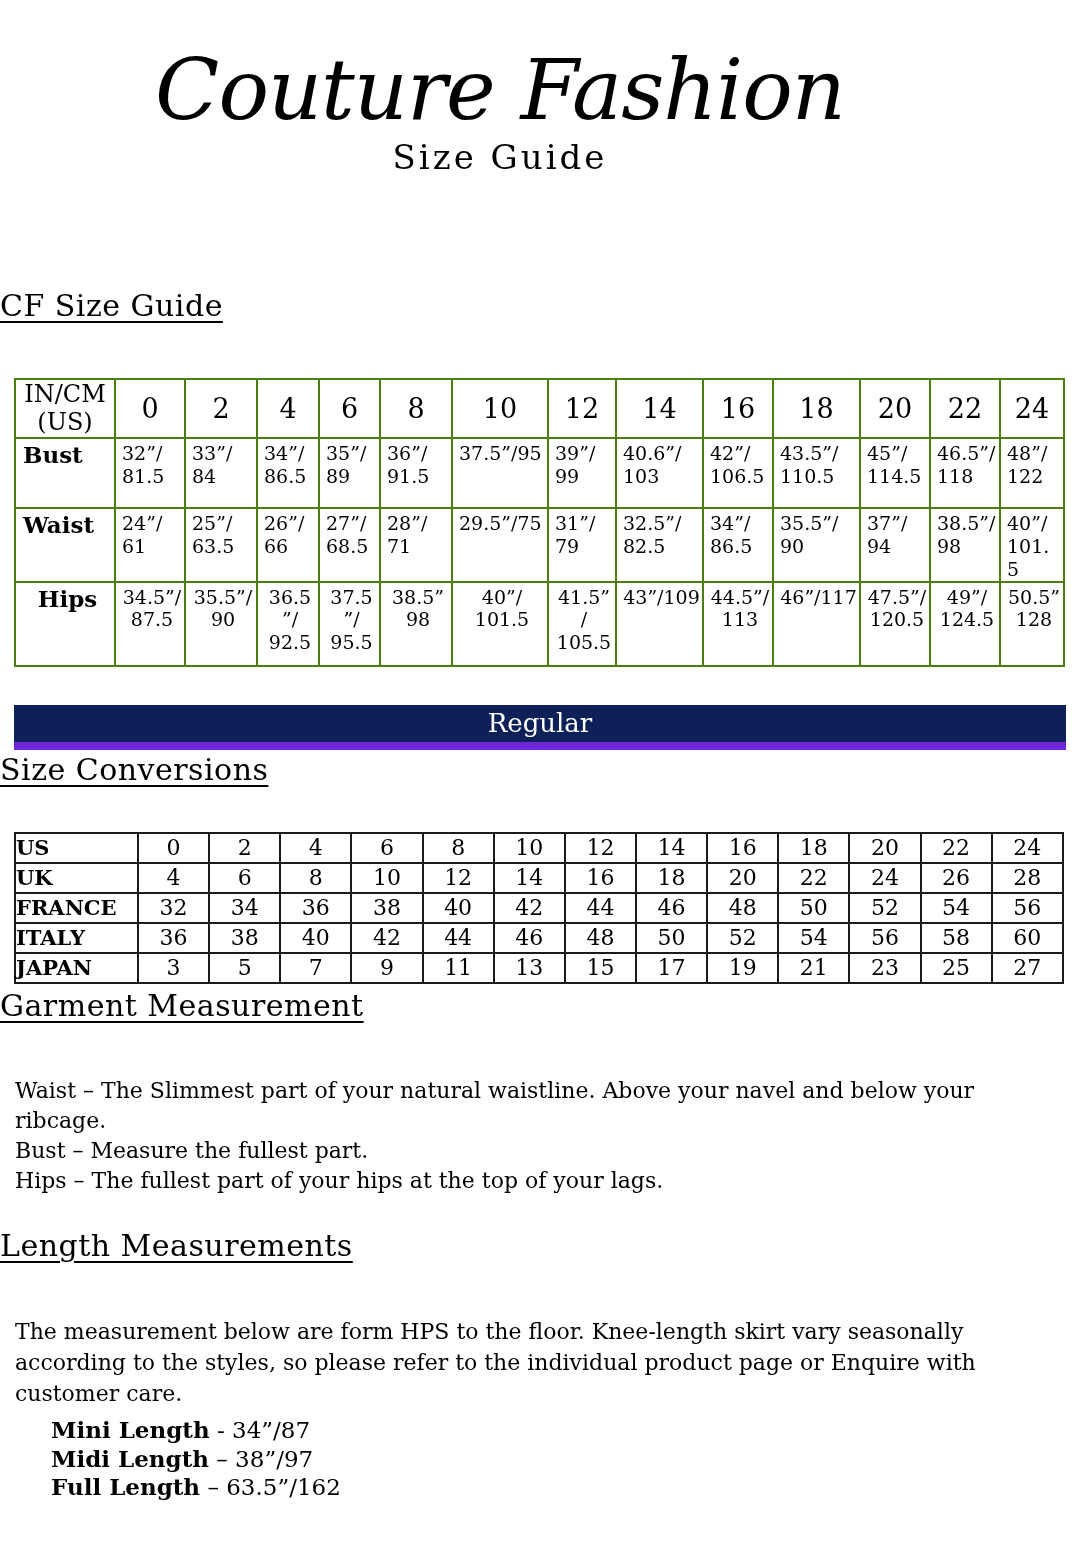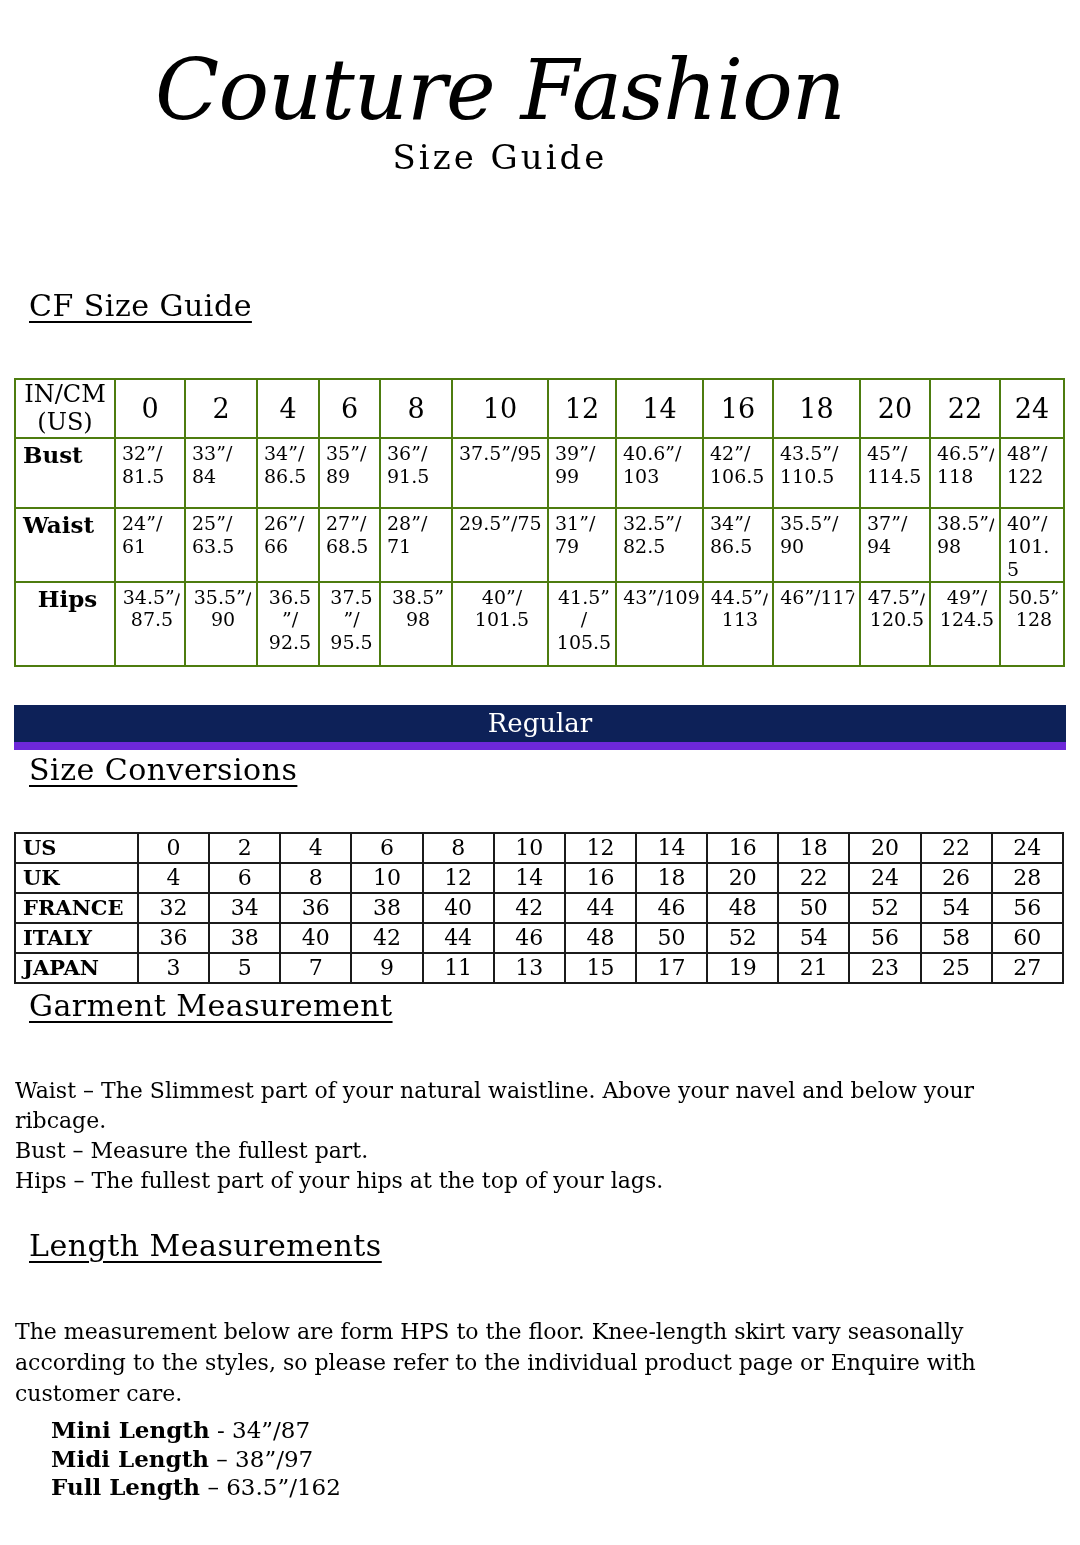--- a/index.html
+++ b/index.html
@@ -22,21 +22,21 @@
     white-space: nowrap;
   }
   .subtitle {
     margin-top: -6px;
     font-size: 34px;
     letter-spacing: 3px;
   }
   
   .heading {
     position: absolute;
-    left: 29px;
+    left: 0;
     font-size: 30px;
     text-decoration: underline;
     text-underline-offset: 5px;
     text-decoration-thickness: 2px;
     letter-spacing: 0.5px;
   }
   #h-cf      { top: 288px; }
   #h-conv    { top: 752px; }
   #h-garment { top: 988px; }
   #h-length  { top: 1228px; }
@@ -50,21 +50,21 @@
   .t1 td { border: 2px solid #4d7c0f; vertical-align: top; overflow: hidden; }
   .t1 .hd { text-align: center; vertical-align: middle; font-size: 27px; }
   .t1 tr.head-row { height: 58px; }
   .t1 tr.r-bust   { height: 70px; }
   .t1 tr.r-waist  { height: 72px; }
   .t1 tr.r-hips   { height: 84px; text-align: center; }
   .t1 .corner { font-size: 24px; line-height: 1.15; text-align: center; vertical-align: middle; }
   .t1 .rowlabel { font-weight: bold; font-size: 23px; padding: 2px 2px 0 7px; }
   .t1 .val {
     font-size: 19px; line-height: 1.2; padding: 3px 2px 0 6px;
-    overflow-wrap: break-word; word-break: normal; border-radius: 23px;
+    overflow-wrap: break-word; word-break: normal;
   }
 
   
   .banner {
     position: absolute; top: 705px; left: 14px;
     width: 1052px; height: 37px;
     background: #0d2158;
     border-bottom: 8px solid #6d28d9;
     color: #ffffff; text-align: center;
     font-size: 26px; line-height: 37px;
@@ -76,21 +76,21 @@
     border-collapse: collapse; table-layout: fixed;
     width: 1050px;
   }
   .t2 td {
     border: 2px solid #1b1b1b;
     height: 26px;
     font-size: 22px;
     text-align: center; vertical-align: middle;
     line-height: 1.05;
   }
-  .t2 .rowlabel { text-align: left; font-weight: bold; padding-left: 7px; font-size: 21px; }
+  .t2 .rowlabel { text-align: left; font-weight: bold; padding-left: 0; font-size: 21px; }
 
   
   .garment-lines {
     position: absolute; top: 1076px; left: 15px; width: 1050px;
     font-size: 22px; line-height: 30px;
   }
   .length-para {
     position: absolute; top: 1316px; left: 15px; width: 1045px;
     font-size: 22px; line-height: 31px;
   }

